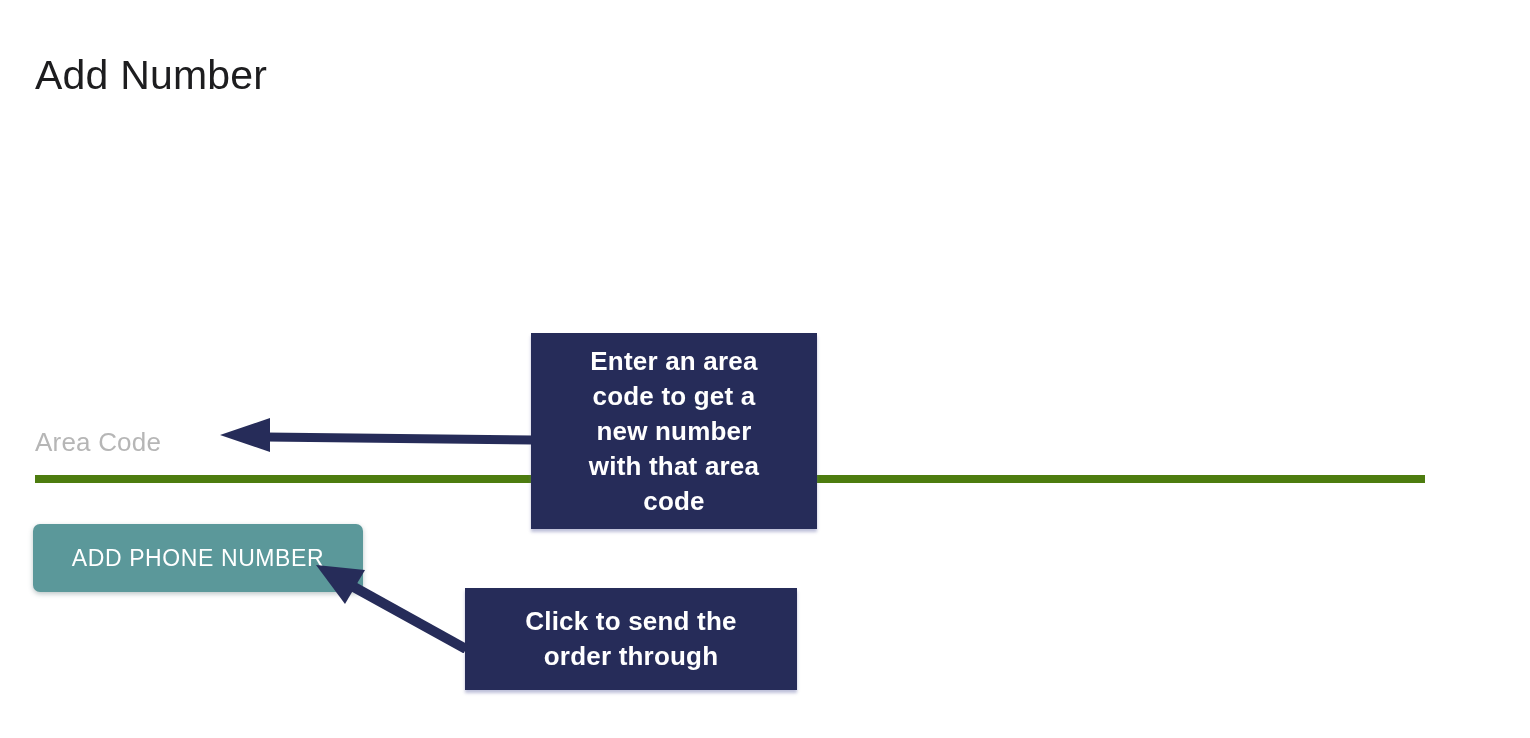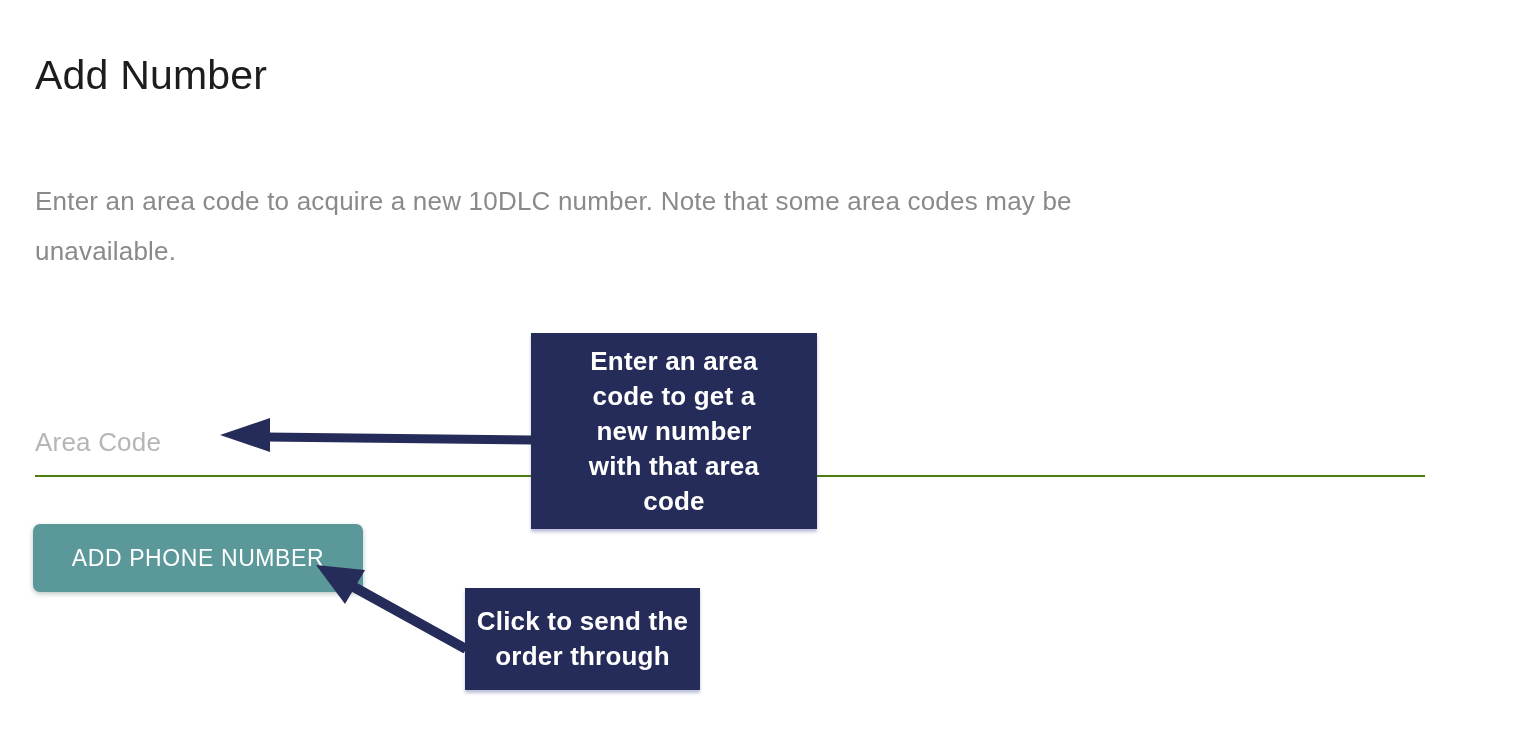--- a/index.html
+++ b/index.html
@@ -45,21 +45,21 @@
     color: #8a8a8a;
     letter-spacing: 0.2px;
   }
   .area-code-input {
     position: absolute;
     left: 35px;
     top: 418px;
     width: 1390px;
     height: 48px;
     border: none;
-    border-bottom: 2px solid #4d7c0f;
+    border-bottom: 8px solid #4d7c0f;
     outline: none;
     padding: 0 0 9px 0;
     font-family: "Liberation Sans", sans-serif;
     font-size: 26px;
     color: #555555;
     letter-spacing: 0.2px;
     background: transparent;
   }
   .area-code-input::placeholder {
     color: #b6b6b6;
@@ -100,21 +100,21 @@
   .callout-area-code {
     left: 531px;
     top: 333px;
     width: 286px;
     height: 196px;
     z-index: 3;
   }
   .callout-submit {
     left: 465px;
     top: 588px;
-    width: 235px;
+    width: 332px;
     height: 102px;
     z-index: 3;
   }
   .arrow-svg {
     position: absolute;
     z-index: 4;
     pointer-events: none;
   }
   .arrow-to-input {
     left: 218px;
@@ -131,21 +131,20 @@
   .arrow-fill { fill: #262c59; }
   .arrow-stroke { stroke: #262c59; }
 </style>
 </head>
 <body>
 
 <div class="stage">
 
   <h1 class="page-title">Add Number</h1>
 
-  <p class="intro-text">Enter an area code to acquire a new 10DLC number. Note that some area codes may be unavailable.</p>
 
 
   <input type="text" class="area-code-input" placeholder="Area Code" style="">
 
   <button class="add-button">ADD PHONE NUMBER</button>
 
   <div class="callout callout-area-code">
     <span>Enter an area
 code to get a
 new number

